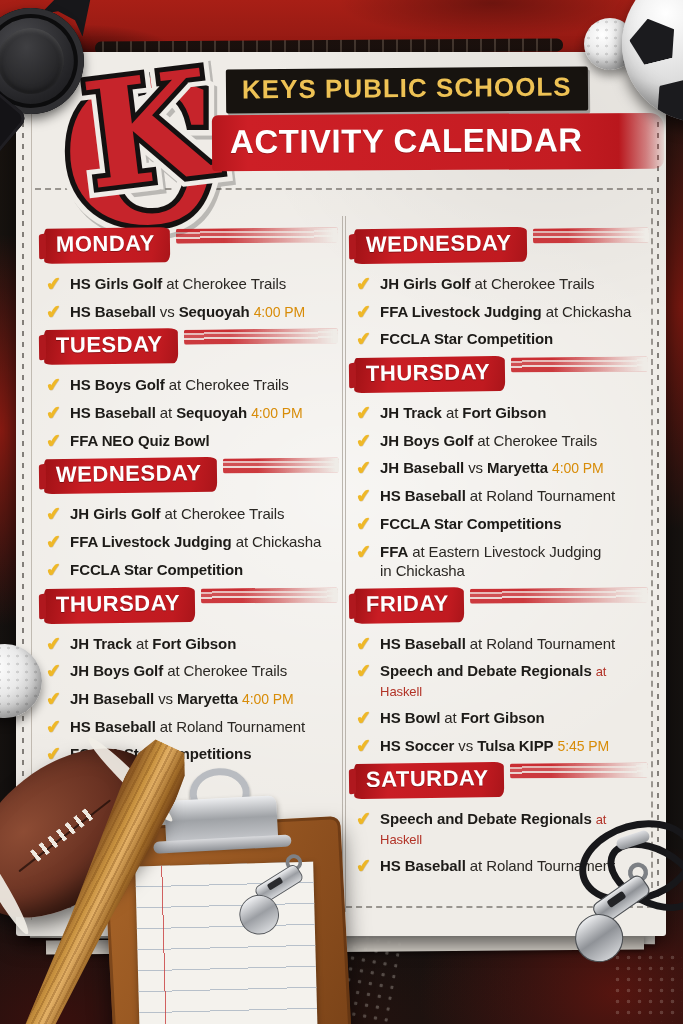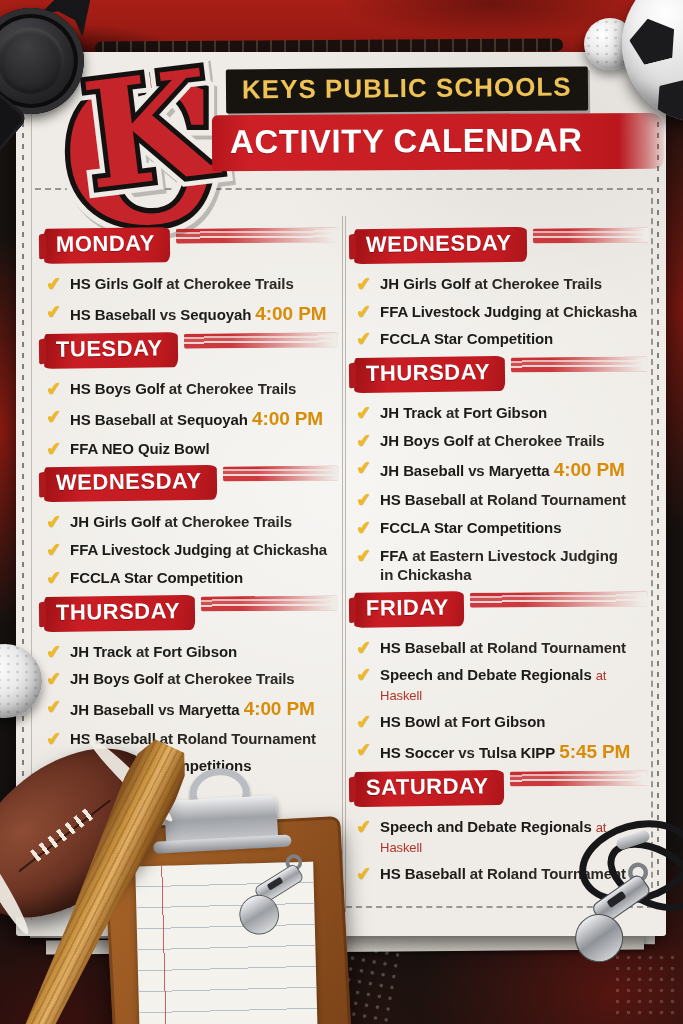--- a/index.html
+++ b/index.html
@@ -67,22 +67,22 @@
     background:#b0181e;transform:skewY(-8deg);border-radius:2px;}
   .day-streak{flex:1;height:15px;margin-left:6px;transform:rotate(-.5deg);border-radius:2px;
     background:
       linear-gradient(90deg,rgba(239,236,231,0) 30%,rgba(239,236,231,.75) 78%,#efece7 97%),
       repeating-linear-gradient(180deg,rgba(197,25,31,.9) 0 3px,rgba(197,25,31,.25) 3px 5px,rgba(197,25,31,.75) 5px 8px,rgba(197,25,31,.12) 8px 10px,rgba(197,25,31,.85) 10px 15px);}
   .event{display:flex;align-items:flex-start;gap:9px;margin:0 0 7px;line-height:1.3;}
   .check{color:#efb827;font-size:18px;font-weight:700;transform:rotate(-6deg);line-height:1.15;
     text-shadow:.5px .5px 0 rgba(140,90,0,.3);flex:0 0 auto;}
   .event-text{font-size:15px;color:#24221f;letter-spacing:-.1px;}
   .p-b{font-weight:700;color:#1d1b18;}
-  .p-r{font-weight:700;color:#2b2824;}
-  .p-t{color:#d88c08;font-weight:700;font-size:19px;}
+  .p-r{font-weight:400;color:#2b2824;}
+  .p-t{color:#d88c08;font-weight:400;font-size:14px;}
   .p-n{color:#b23327;font-weight:400;font-size:13px;}
   
   .stopwatch{position:absolute;left:-28px;top:-30px;width:160px;height:230px;z-index:7;transform:rotate(10deg);}
   .sw-lug{position:absolute;left:62px;top:10px;width:48px;height:46px;background:#17171a;
     clip-path:polygon(0 100%,28% 0,72% 0,100% 100%,70% 76%,30% 76%);transform:rotate(18deg);}
   .sw-body{position:absolute;left:2px;top:42px;width:106px;height:106px;border-radius:50%;
     background:radial-gradient(at 38% 35%,#4a4a4e,#232326 60%,#101012);
     box-shadow:0 5px 12px rgba(0,0,0,.6), inset 0 0 0 6px #2e2e31, inset 0 0 0 10px #0c0c0d;}
   .sw-face{position:absolute;left:22px;top:62px;width:66px;height:66px;border-radius:50%;
     background:radial-gradient(at 40% 30%,#3f3f42,#19191b);

